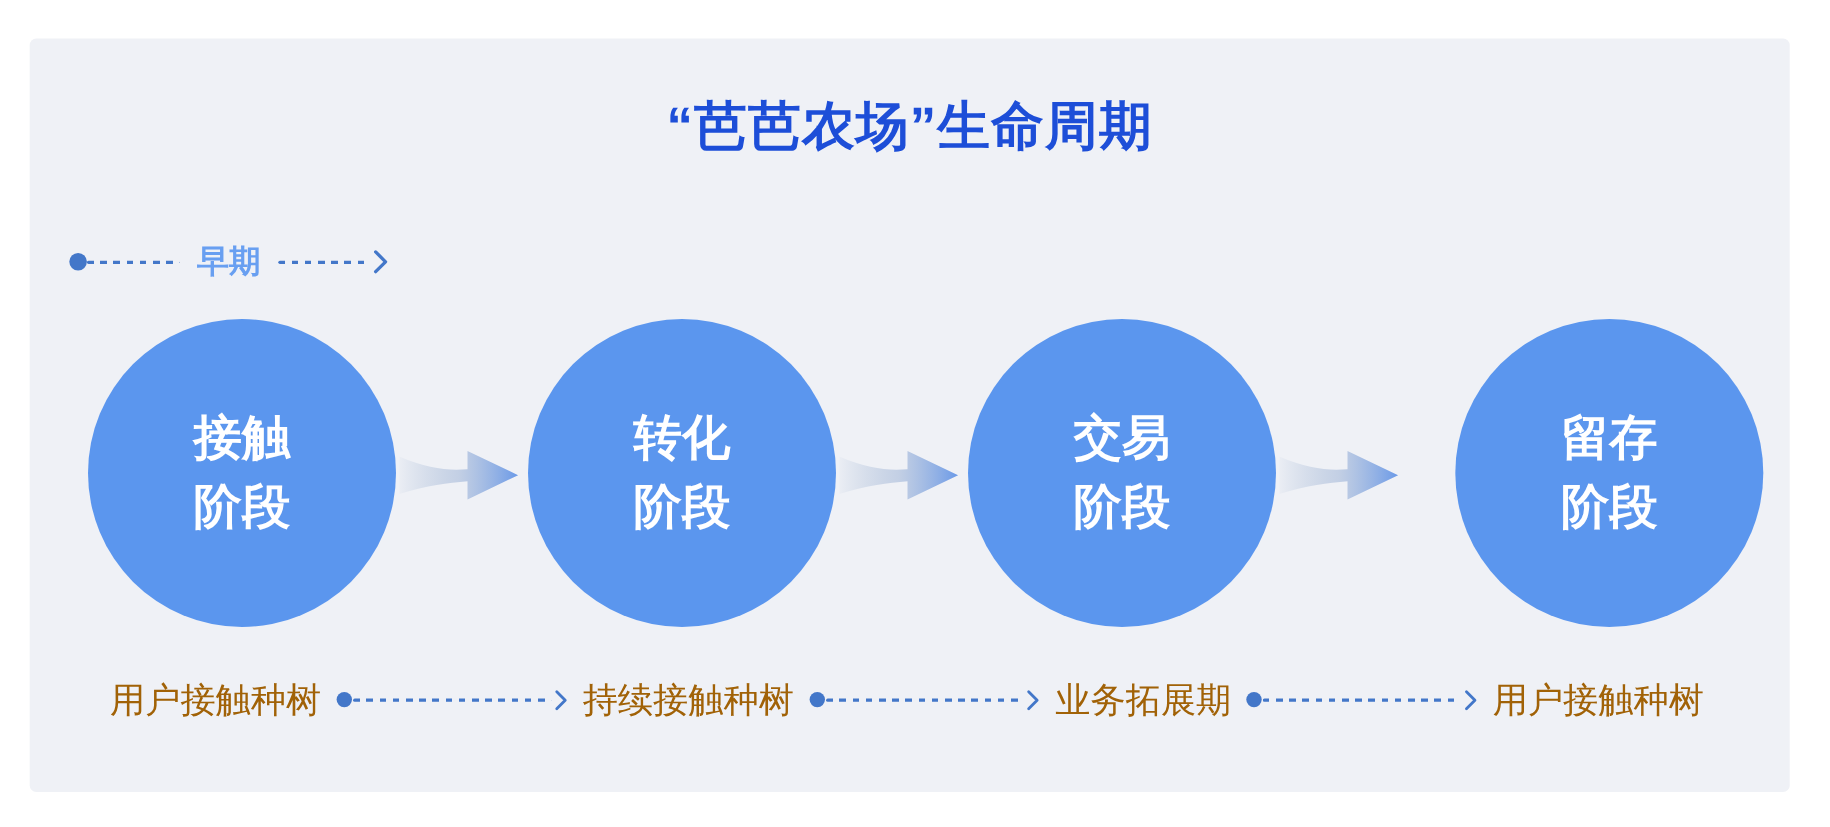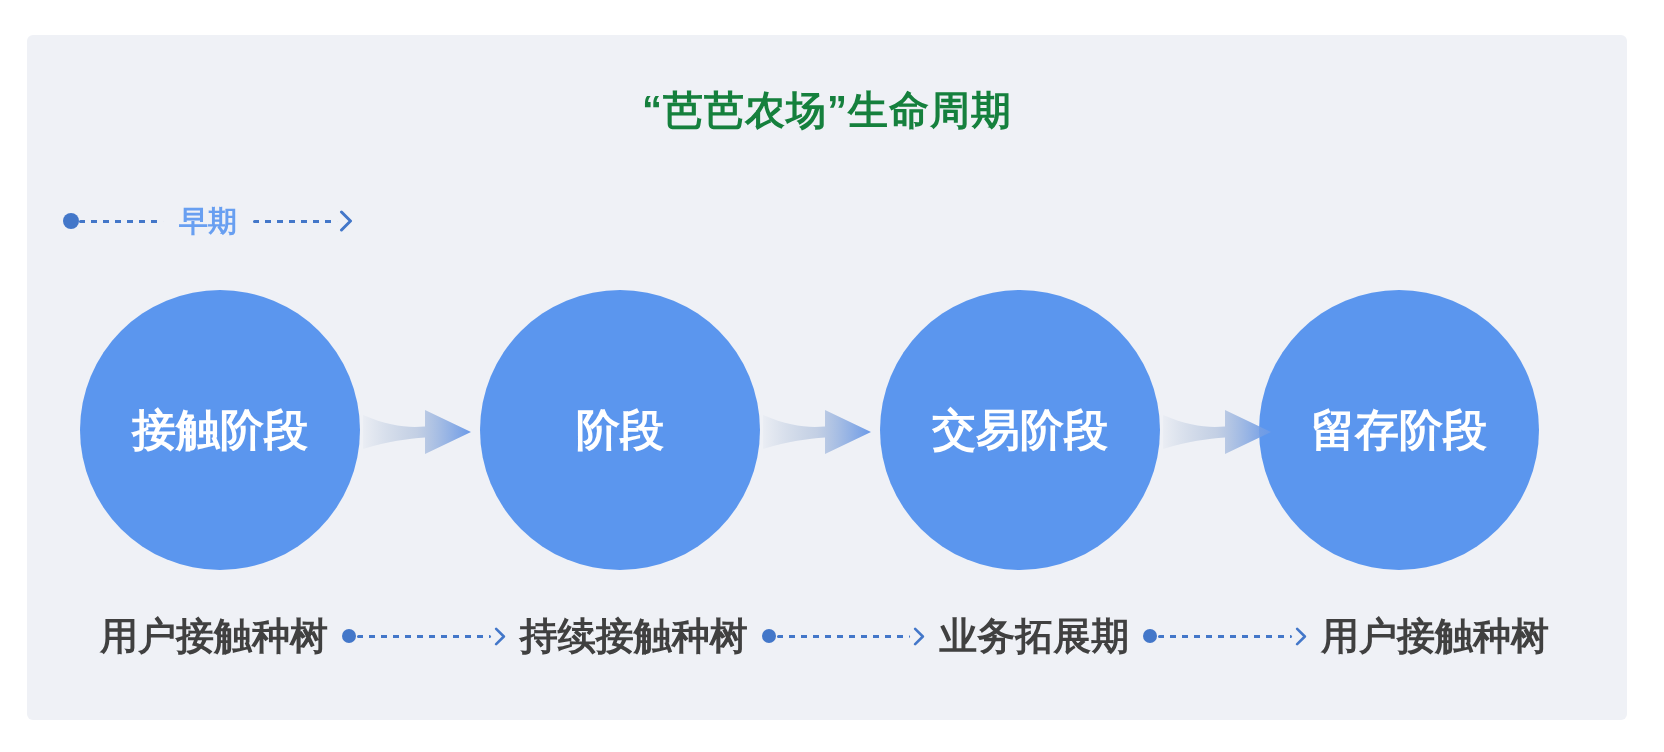--- a/index.html
+++ b/index.html
@@ -7,63 +7,63 @@
     width:1664px;height:752px;background:#ffffff;
     font-family:"Liberation Sans", sans-serif;
     position:relative;overflow:hidden;
   }
   .panel{
     position:absolute;left:27px;top:35px;width:1600px;height:685px;
     background:#EFF1F6;border-radius:6px;
   }
   .title{
     position:absolute;top:48px;left:0;width:100%;
-    text-align:center;font-size:40px;font-weight:700;color:#15803d;
+    text-align:center;font-size:48px;font-weight:700;color:#1d4ed8;
     letter-spacing:1px;
   }
   
   .tl-seg{
     position:absolute;height:32px;display:flex;align-items:center;
   }
-  .tl-seg.seg1{left:36px;top:170px;width:290px;}
+  .tl-seg.seg1{left:36px;top:187px;width:290px;}
   .tl-seg.seg2{left:423px;top:172px;width:1112px;}
   .dot{
     width:16px;height:16px;border-radius:50%;background:#4377C9;flex:0 0 auto;
   }
   .dashline{
     flex:1;height:3px;border-radius:2px;
     background:repeating-linear-gradient(90deg,#4377C9 0 6px,transparent 6px 12px);
   }
   .tl-label{
     flex:0 0 auto;margin:0 16px;font-size:29px;font-weight:700;color:#689FF1;
     white-space:nowrap;line-height:1;
   }
   .chev{flex:0 0 auto;margin-left:2px;}
   
   .stage-circle{
     position:absolute;top:255px;width:280px;height:280px;border-radius:50%;
     background:#5B96EE;color:#ffffff;
-    display:flex;flex-direction:row;align-items:center;justify-content:center;
+    display:flex;flex-direction:column;align-items:center;justify-content:center;
     font-size:44px;font-weight:600;line-height:1.42;text-align:center;
   }
   .stage-circle.c1{left:53px;}
   .stage-circle.c2{left:453px;}
   .stage-circle.c3{left:853px;text-align:center;}
-  .stage-circle.c4{left:1232px;}
+  .stage-circle.c4{left:1296px;}
   .flow-arrow{position:absolute;top:362px;width:110px;height:70px;}
   .flow-arrow.a1{left:336px;}
   .flow-arrow.a2{left:736px;}
   .flow-arrow.a3{left:1136px;}
   
   .actions-row{
     position:absolute;left:73px;right:78px;top:577px;height:48px;
     display:flex;align-items:center;
   }
   .action-label{
-    flex:0 0 auto;font-size:38px;font-weight:700;color:#404040;
+    flex:0 0 auto;font-size:32px;font-weight:400;color:#a16207;
     white-space:nowrap;line-height:1;
   }
   .action-connector{
     flex:1 1 auto;display:flex;align-items:center;margin:0 14px;
   }
   .action-connector .dot{width:14px;height:14px;}
   .action-connector .dashline{margin:0 1px;}
 </style>
 </head>
 <body>
@@ -81,20 +81,21 @@
         <path d="M2.5 2 L11.5 11 L2.5 20" fill="none" stroke="#4377C9" stroke-width="3" stroke-linecap="round" stroke-linejoin="round"></path>
       </svg>
   </div>
 
 
   <div class="stage-circle c1">
     <div>接触</div>
     <div>阶段</div>
   </div>
   <div class="stage-circle c2">
+    <div>转化</div>
     <div>阶段</div>
   </div>
   <div class="stage-circle c3">
     <div>交易</div>
     <div>阶段</div>
   </div>
   <div class="stage-circle c4">
     <div>留存</div>
     <div>阶段</div>
   </div>

